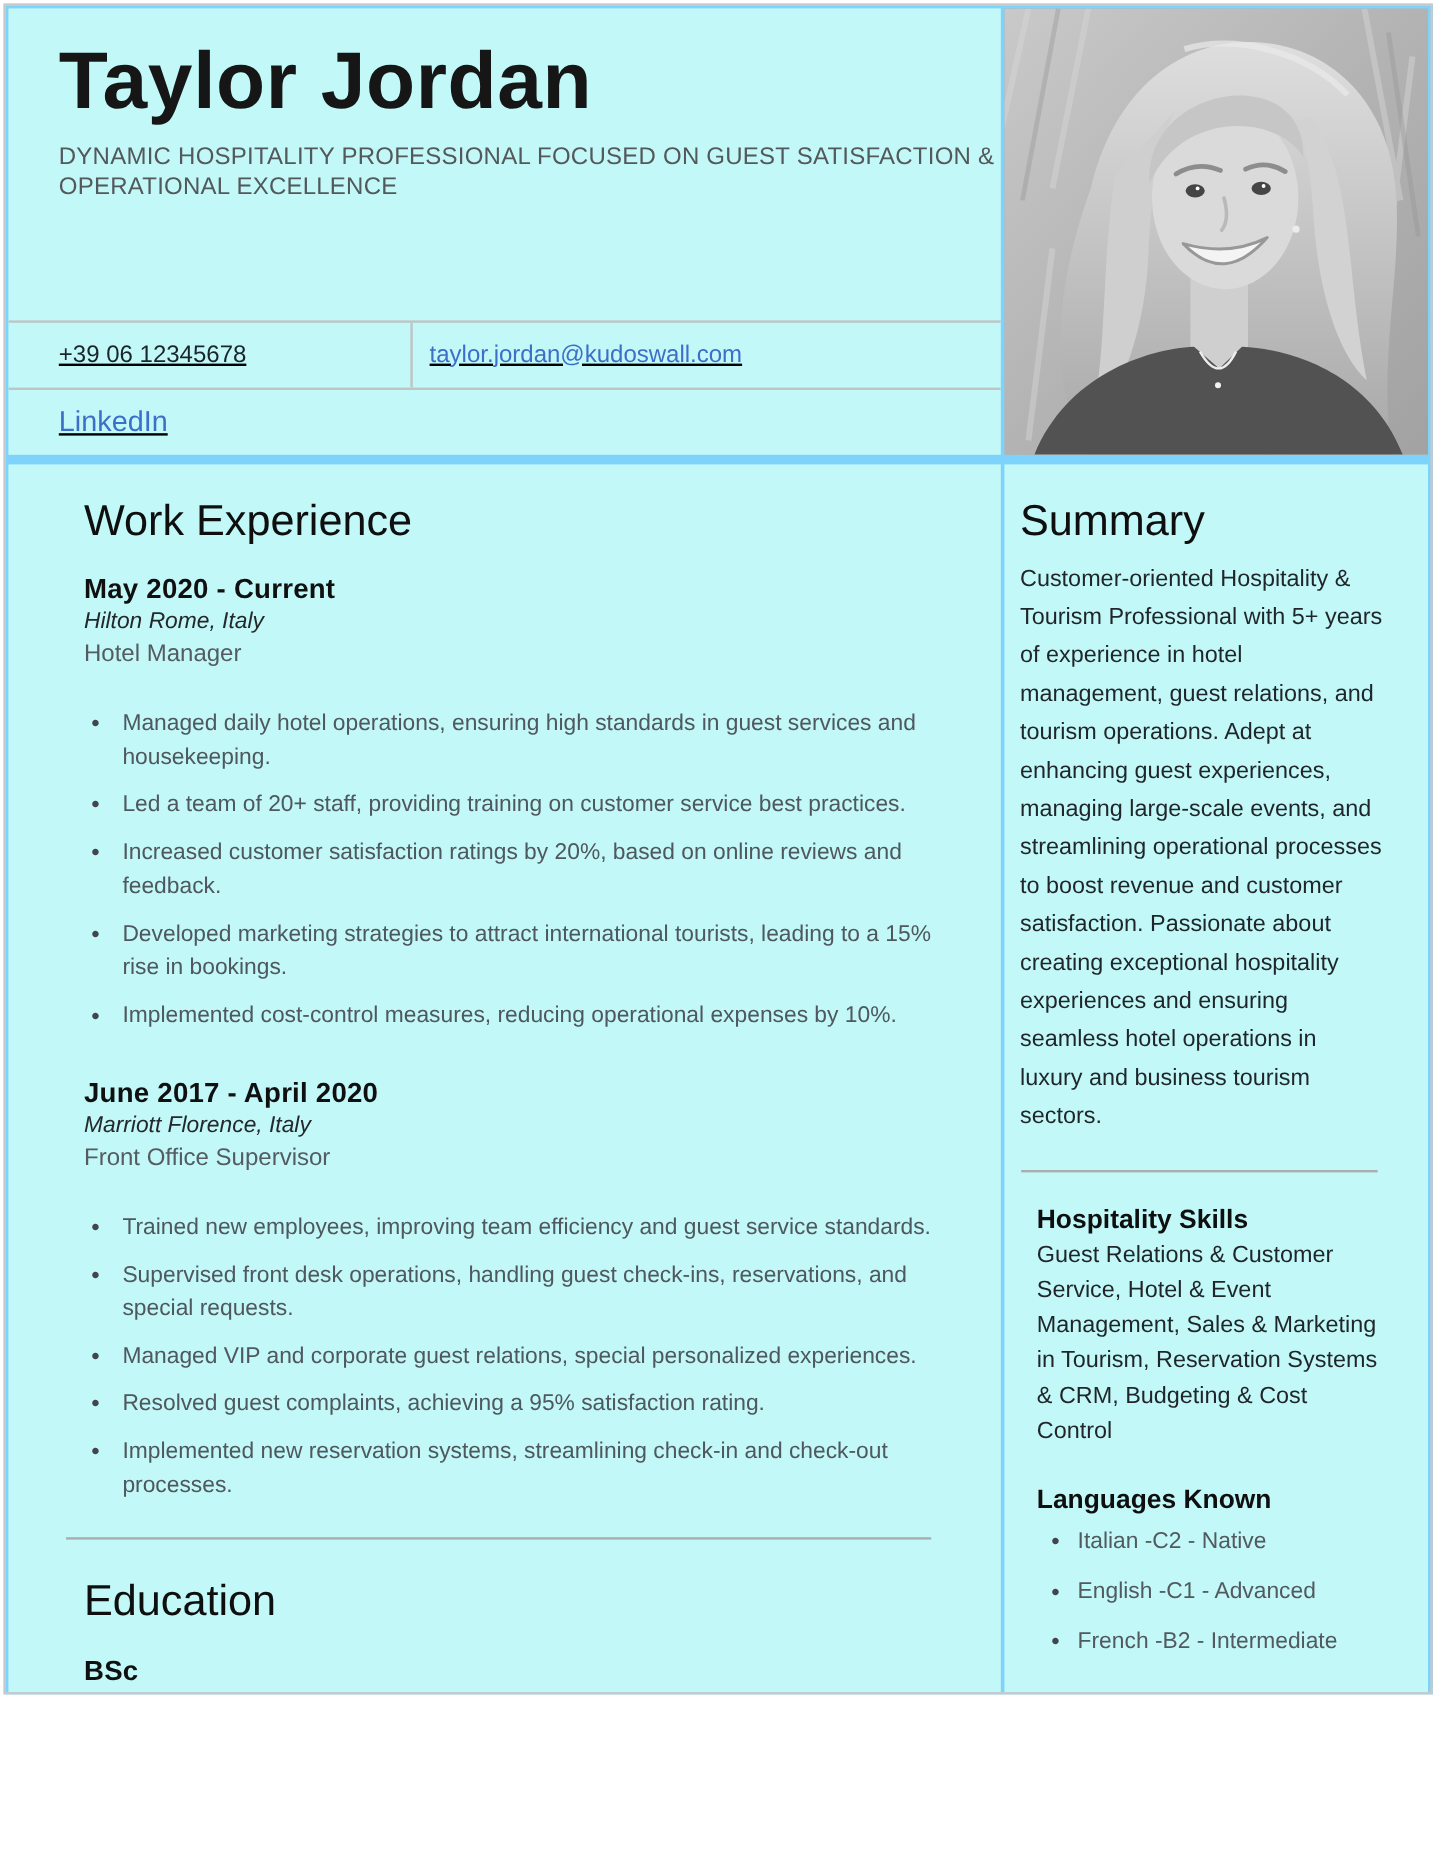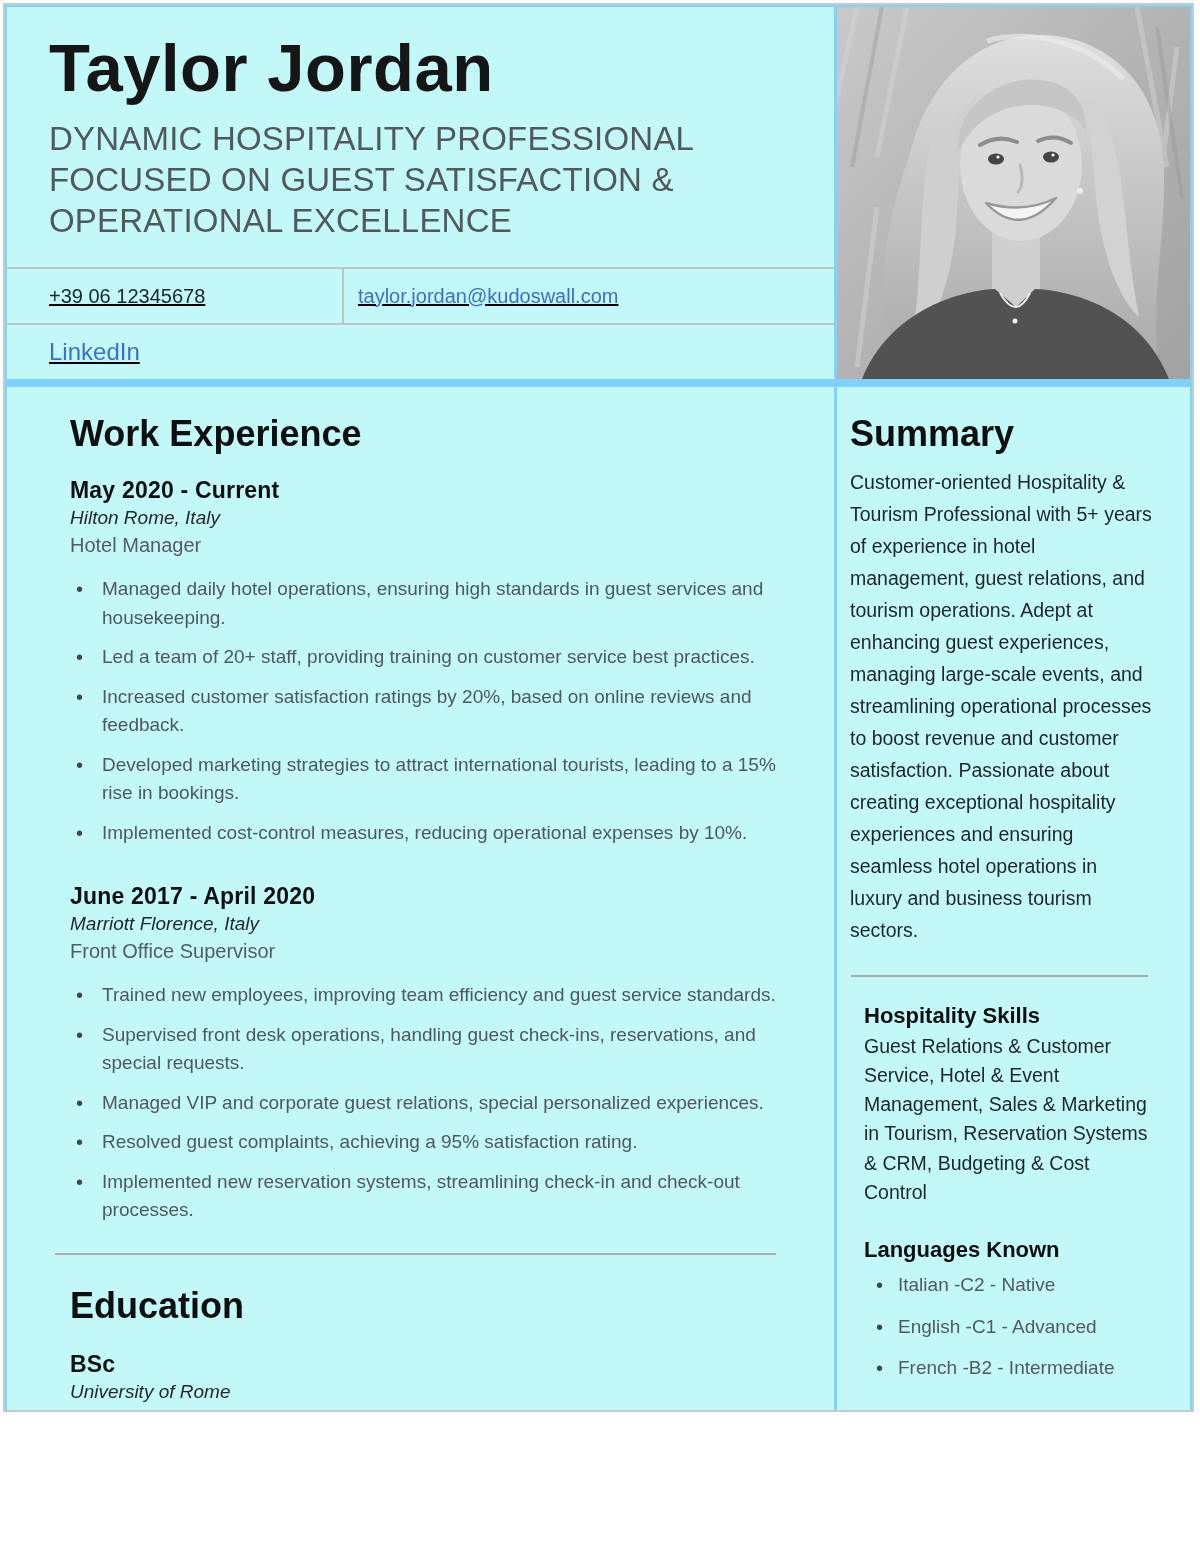--- a/index.html
+++ b/index.html
@@ -17,44 +17,44 @@
   .panel-photo{left:832px;top:2px;width:353px;height:372px;background:#b5b5b5;}
   .panel-main{left:2px;top:382px;width:827px;height:1165px;}
   .panel-side{left:832px;top:382px;width:353px;height:1165px;}
 
   
   .name{
     margin:26px 40px 0 42px;font-size:67px;font-weight:700;color:#161616;
     letter-spacing:.5px;line-height:1.05;
   }
   .tagline{
-    margin:16px 30px 0 42px;width:800px;font-size:33px;line-height:1.24;
+    margin:16px 30px 0 42px;width:800px;font-size:20px;line-height:1.24;
     color:#53585b;letter-spacing:.2px;
   }
   .contact{position:absolute;left:0;right:0;bottom:0;text-decoration:underline;}
   .contact-row{display:flex;border-top:2px solid #bfc4c4;height:54px;align-items:center;}
   .cell-phone{
     width:337px;height:100%;border-right:2px solid #bfc4c4;display:flex;align-items:center;
     padding-left:42px;box-sizing:border-box;font-size:20px;color:#19242b;font-weight:500;
   }
   .cell-email{padding-left:14px;font-size:20px;}
   .cell-linkedin{padding-left:42px;font-size:24px;}
   a.link{color:#3d6fc8;text-decoration:none;cursor:pointer;}
 
   
-  h2.section{font-size:36px;font-weight:700;color:#0f0f0f;margin:0;}
+  h2.section{font-size:36px;font-weight:400;color:#0f0f0f;margin:0;}
   hr.rule{border:none;border-top:2px solid #a9adad;margin:0;}
 
   
   .panel-main{padding:26px 40px 0 55px;}
   .panel-main h2.section{margin:0 0 22px 8px;}
   .entry h3{font-size:23px;font-weight:700;color:#101010;margin:0 0 3px 8px;letter-spacing:.2px;}
   .entry .company{font-size:19px;font-style:italic;color:#24282b;margin:2px 0 0 8px;}
   .entry .role{font-size:20px;color:#545c61;margin:5px 0 0 8px;}
-  .entry ul{list-style:none;margin:18px 0 0 0;padding:0;}
+  .entry ul{list-style:none;margin:32px 0 0 0;padding:0;}
   .entry li{
     position:relative;margin:0 0 11px 40px;max-width:712px;
     font-size:19px;line-height:1.5;color:#4e585e;
   }
   .entry li::before{
     content:"\2022";position:absolute;left:-26px;top:-1px;color:#3f474c;font-size:20px;
   }
   .entry-gap{margin-top:36px;}
   .panel-main hr.rule{margin:28px 18px 0 -7px;}
   .edu-heading{margin:30px 0 24px 8px !important;}

